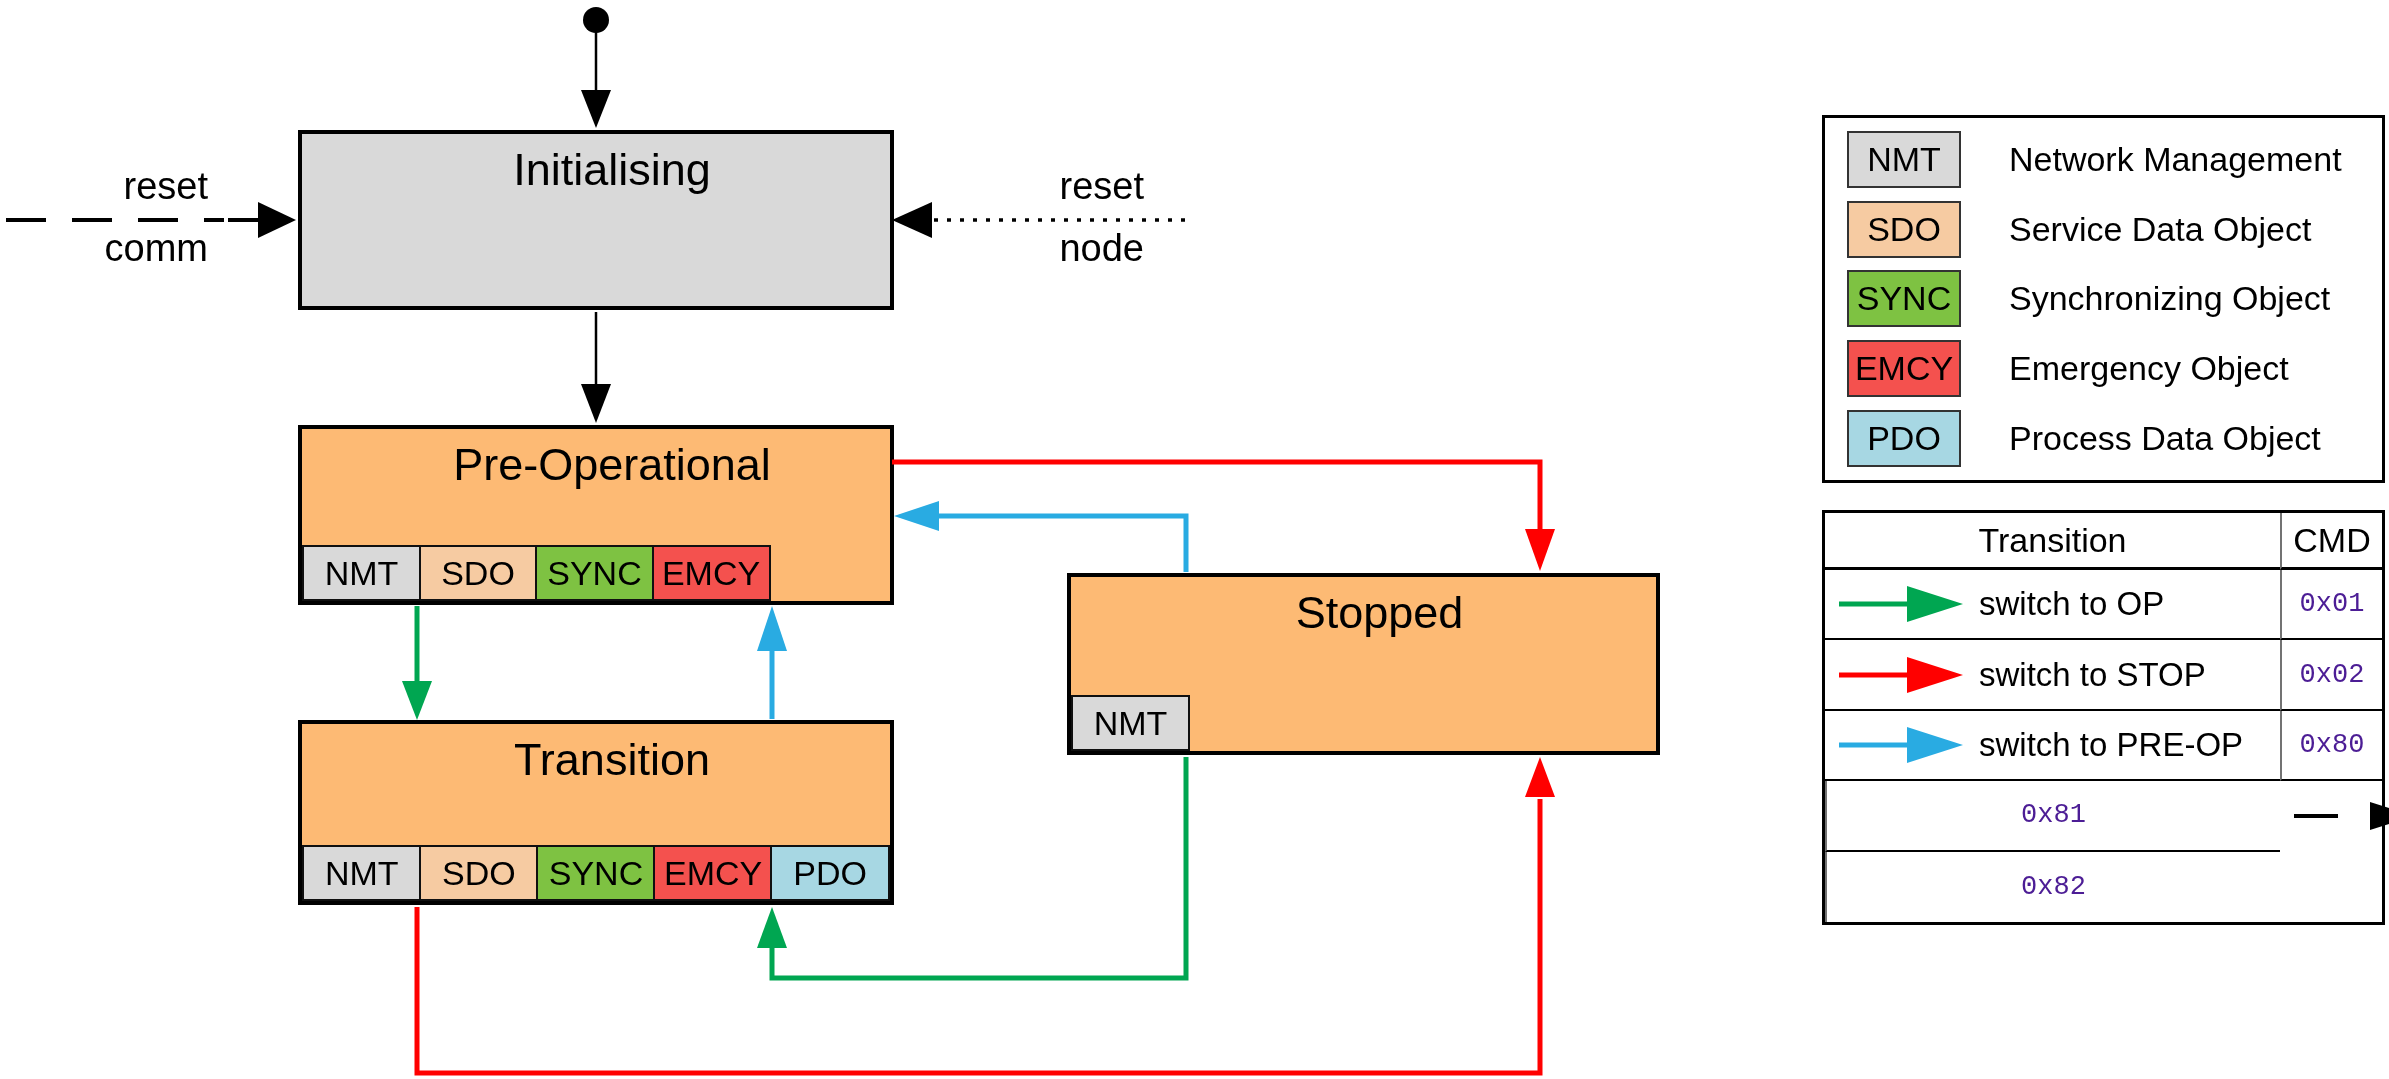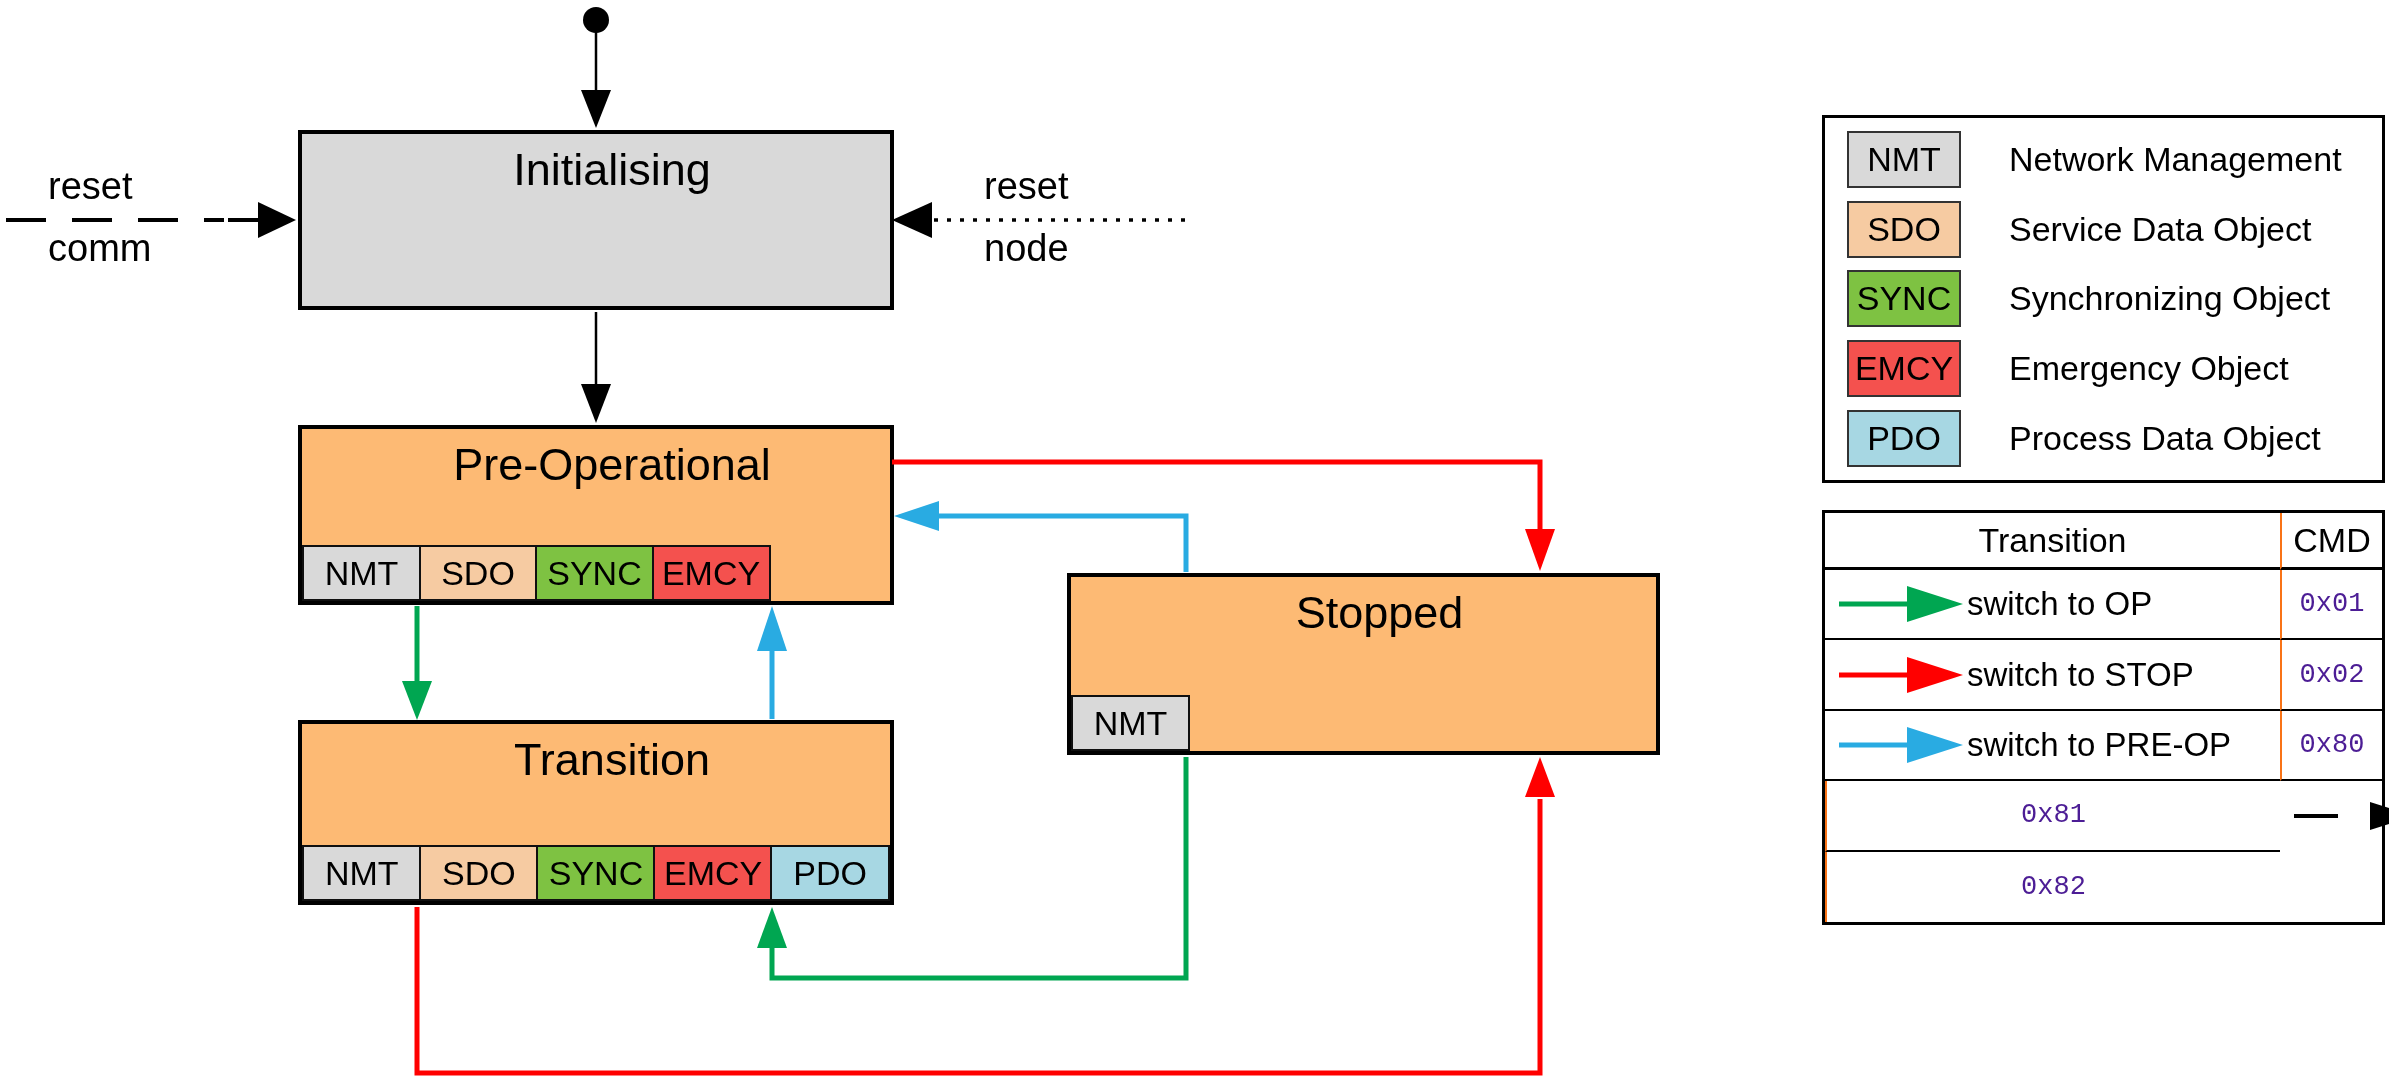--- a/index.html
+++ b/index.html
@@ -25,21 +25,21 @@
   }
   .tab + .tab{margin-left:-2.5px;}
   .tab.fixed{width:119px;}
   .tab.flex1{flex:1;}
   .c-nmt{background:var(--nmt);}
   .c-sdo{background:var(--sdo);}
   .c-sync{background:var(--sync);}
   .c-emcy{background:var(--emcy);}
   .c-pdo{background:var(--pdo);}
   
-  .edge-label{position:absolute;width:160px;text-align:left;font-size:38px;line-height:40px;}
+  .edge-label{position:absolute;width:160px;text-align:right;font-size:38px;line-height:40px;}
   
   svg.layer{position:absolute;left:0;top:0;pointer-events:none;}
   .ln-black{stroke:#000;fill:none;}
   .fl-black{fill:#000;stroke:none;}
   .ln-green{stroke:var(--green);fill:none;}
   .fl-green{fill:var(--green);stroke:none;}
   .ln-red{stroke:var(--red);fill:none;}
   .fl-red{fill:var(--red);stroke:none;}
   .ln-cyan{stroke:var(--cyan);fill:none;}
   .fl-cyan{fill:var(--cyan);stroke:none;}
@@ -56,24 +56,24 @@
   }
   .legend-text{margin-left:48px;font-size:34px;white-space:nowrap;}
   
   .t-table{
     position:absolute;left:1822px;top:510px;width:563px;height:415px;
     border:3px solid #000;box-sizing:border-box;background:#fff;
     display:grid;grid-template-columns:1fr 102px;grid-template-rows:57px repeat(5,1fr);
   }
   .t-cell{display:flex;align-items:center;border-bottom:2px solid #000;box-sizing:border-box;}
   .t-head{justify-content:center;font-size:34px;border-bottom:3px solid #000;}
-  .t-cmdcol{border-left:2px solid #f97316;justify-content:center;}
+  .t-cmdcol{border-left:2px solid #737373;justify-content:center;}
   .t-last{border-bottom:none;}
   .t-trans{padding-left:12px;}
-  .t-label{font-size:33px;margin-left:0;white-space:nowrap;}
+  .t-label{font-size:33px;margin-left:12px;white-space:nowrap;}
   .t-cmd{font-family:"Liberation Mono", monospace;font-size:27px;color:#4c1d95;}
   .glyph{flex:none;}
 </style>
 </head>
 <body>
 
 <div class="canvas">
 
   <div class="state-box gray" style="left:298px;top:130px;width:596px;height:180px;">
     <div class="state-title">Initialising</div>

